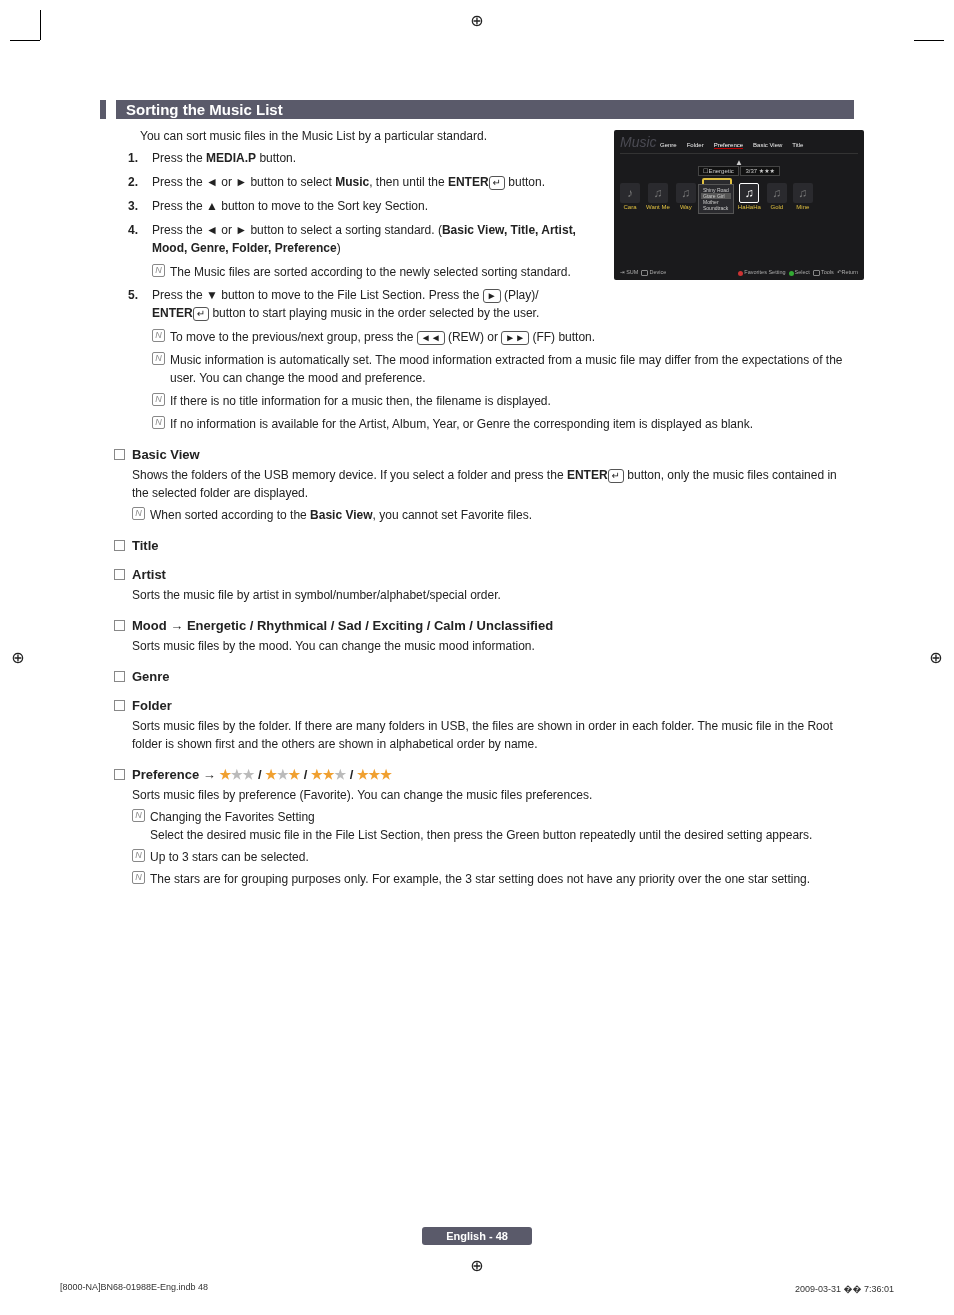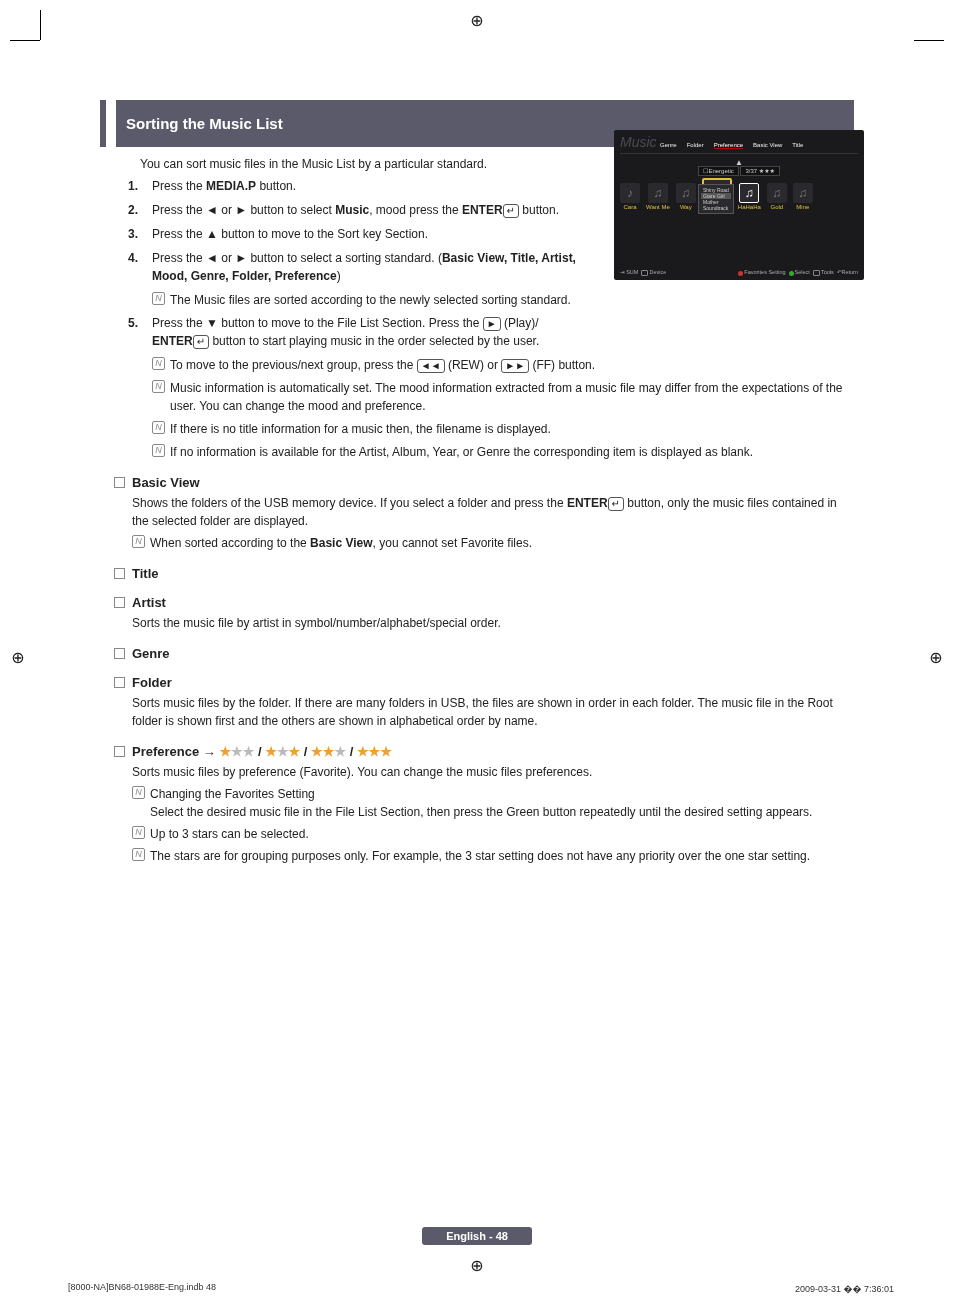--- a/index.html
+++ b/index.html
@@ -42,21 +42,21 @@
     width: 6px;
     background: #5a5a6a;
     margin-right: 10px;
   }
   .section-title-bar .title {
     flex: 1;
     background: #5a5a6a;
     color: #fff;
     font-size: 15px;
     font-weight: bold;
-    padding: 15px 10px;
+    padding: 1px 10px;
   }
 
   .intro { margin: 8px 0 6px 40px; }
   ol.steps { list-style: none; margin-left: 28px; }
   ol.steps > li { margin-bottom: 6px; padding-left: 24px; position: relative; line-height: 1.5; }
   ol.steps > li .num { position: absolute; left: 0; font-weight: bold; }
   .indent-note { margin-left: 52px; margin-bottom: 5px; position: relative; padding-left: 18px; line-height: 1.5; }
   .indent-note .note-icon, .note-line .note-icon {
     position: absolute; left: 0; top: 1px;
     width: 13px; height: 13px; border: 1px solid #888; border-radius: 2px;
@@ -133,21 +133,20 @@
   }
 
   .doc-meta {
     position: absolute;
     bottom: 20px;
     left: 60px; right: 60px;
     font-size: 9px;
     color: #333;
     display: flex;
     justify-content: space-between;
-    margin-left: 8px;
   }
 </style>
 </head>
 <body>
 
 <div class="crop-lines crop-top"></div>
 <div class="crop-lines crop-left"></div>
 <div class="crop-lines crop-right"></div>
 <div class="reg-mark reg-top">⊕</div>
 <div class="reg-mark reg-left">⊕</div>
@@ -223,21 +222,21 @@
     </div>
   </div>
 
   <p class="intro">You can sort music files in the Music List by a particular standard.</p>
 
   <ol class="steps">
     <li><span class="num">1.</span>
       <span>Press the </span><b>MEDIA.P</b><span> button.</span>
     </li>
     <li><span class="num">2.</span>
-      <span>Press the ◄ or ► button to select </span><b>Music</b><span>, mood press the </span><b>ENTER</b><span class="glyph-btn">↵</span><span> button.</span>
+      <span>Press the ◄ or ► button to select </span><b>Music</b><span>, then until the </span><b>ENTER</b><span class="glyph-btn">↵</span><span> button.</span>
     </li>
     <li><span class="num">3.</span>
       <span>Press the ▲ button to move to the Sort key Section.</span>
     </li>
     <li style="max-width:470px;"><span class="num">4.</span>
       <span>Press the ◄ or ► button to select a sorting standard. (</span><b>Basic View, Title, Artist, Mood, Genre, Folder, Preference</b><span>)</span>
     </li>
   </ol>
   <div class="indent-note">
     <span class="note-icon">N</span>
@@ -280,20 +279,24 @@
 
   <div class="sub-section">
     <div class="sub-head"><span class="sq"></span><span>Title</span></div>
   </div>
 
   <div class="sub-section">
     <div class="sub-head"><span class="sq"></span><span>Artist</span></div>
     <div class="sub-body">Sorts the music file by artist in symbol/number/alphabet/special order.</div>
   </div>
 
+  <div class="sub-section">
+    <div class="sub-head"><span class="sq"></span><span>Mood → Energetic / Rhythmical / Sad / Exciting / Calm / Unclassified</span></div>
+    <div class="sub-body">Sorts music files by the mood. You can change the music mood information.</div>
+  </div>
 
   <div class="sub-section">
     <div class="sub-head"><span class="sq"></span><span>Genre</span></div>
   </div>
 
   <div class="sub-section">
     <div class="sub-head"><span class="sq"></span><span>Folder</span></div>
     <div class="sub-body">Sorts music files by the folder. If there are many folders in USB, the files are shown in order in each folder. The music file in the Root folder is shown first and the others are shown in alphabetical order by name.</div>
   </div>
 

